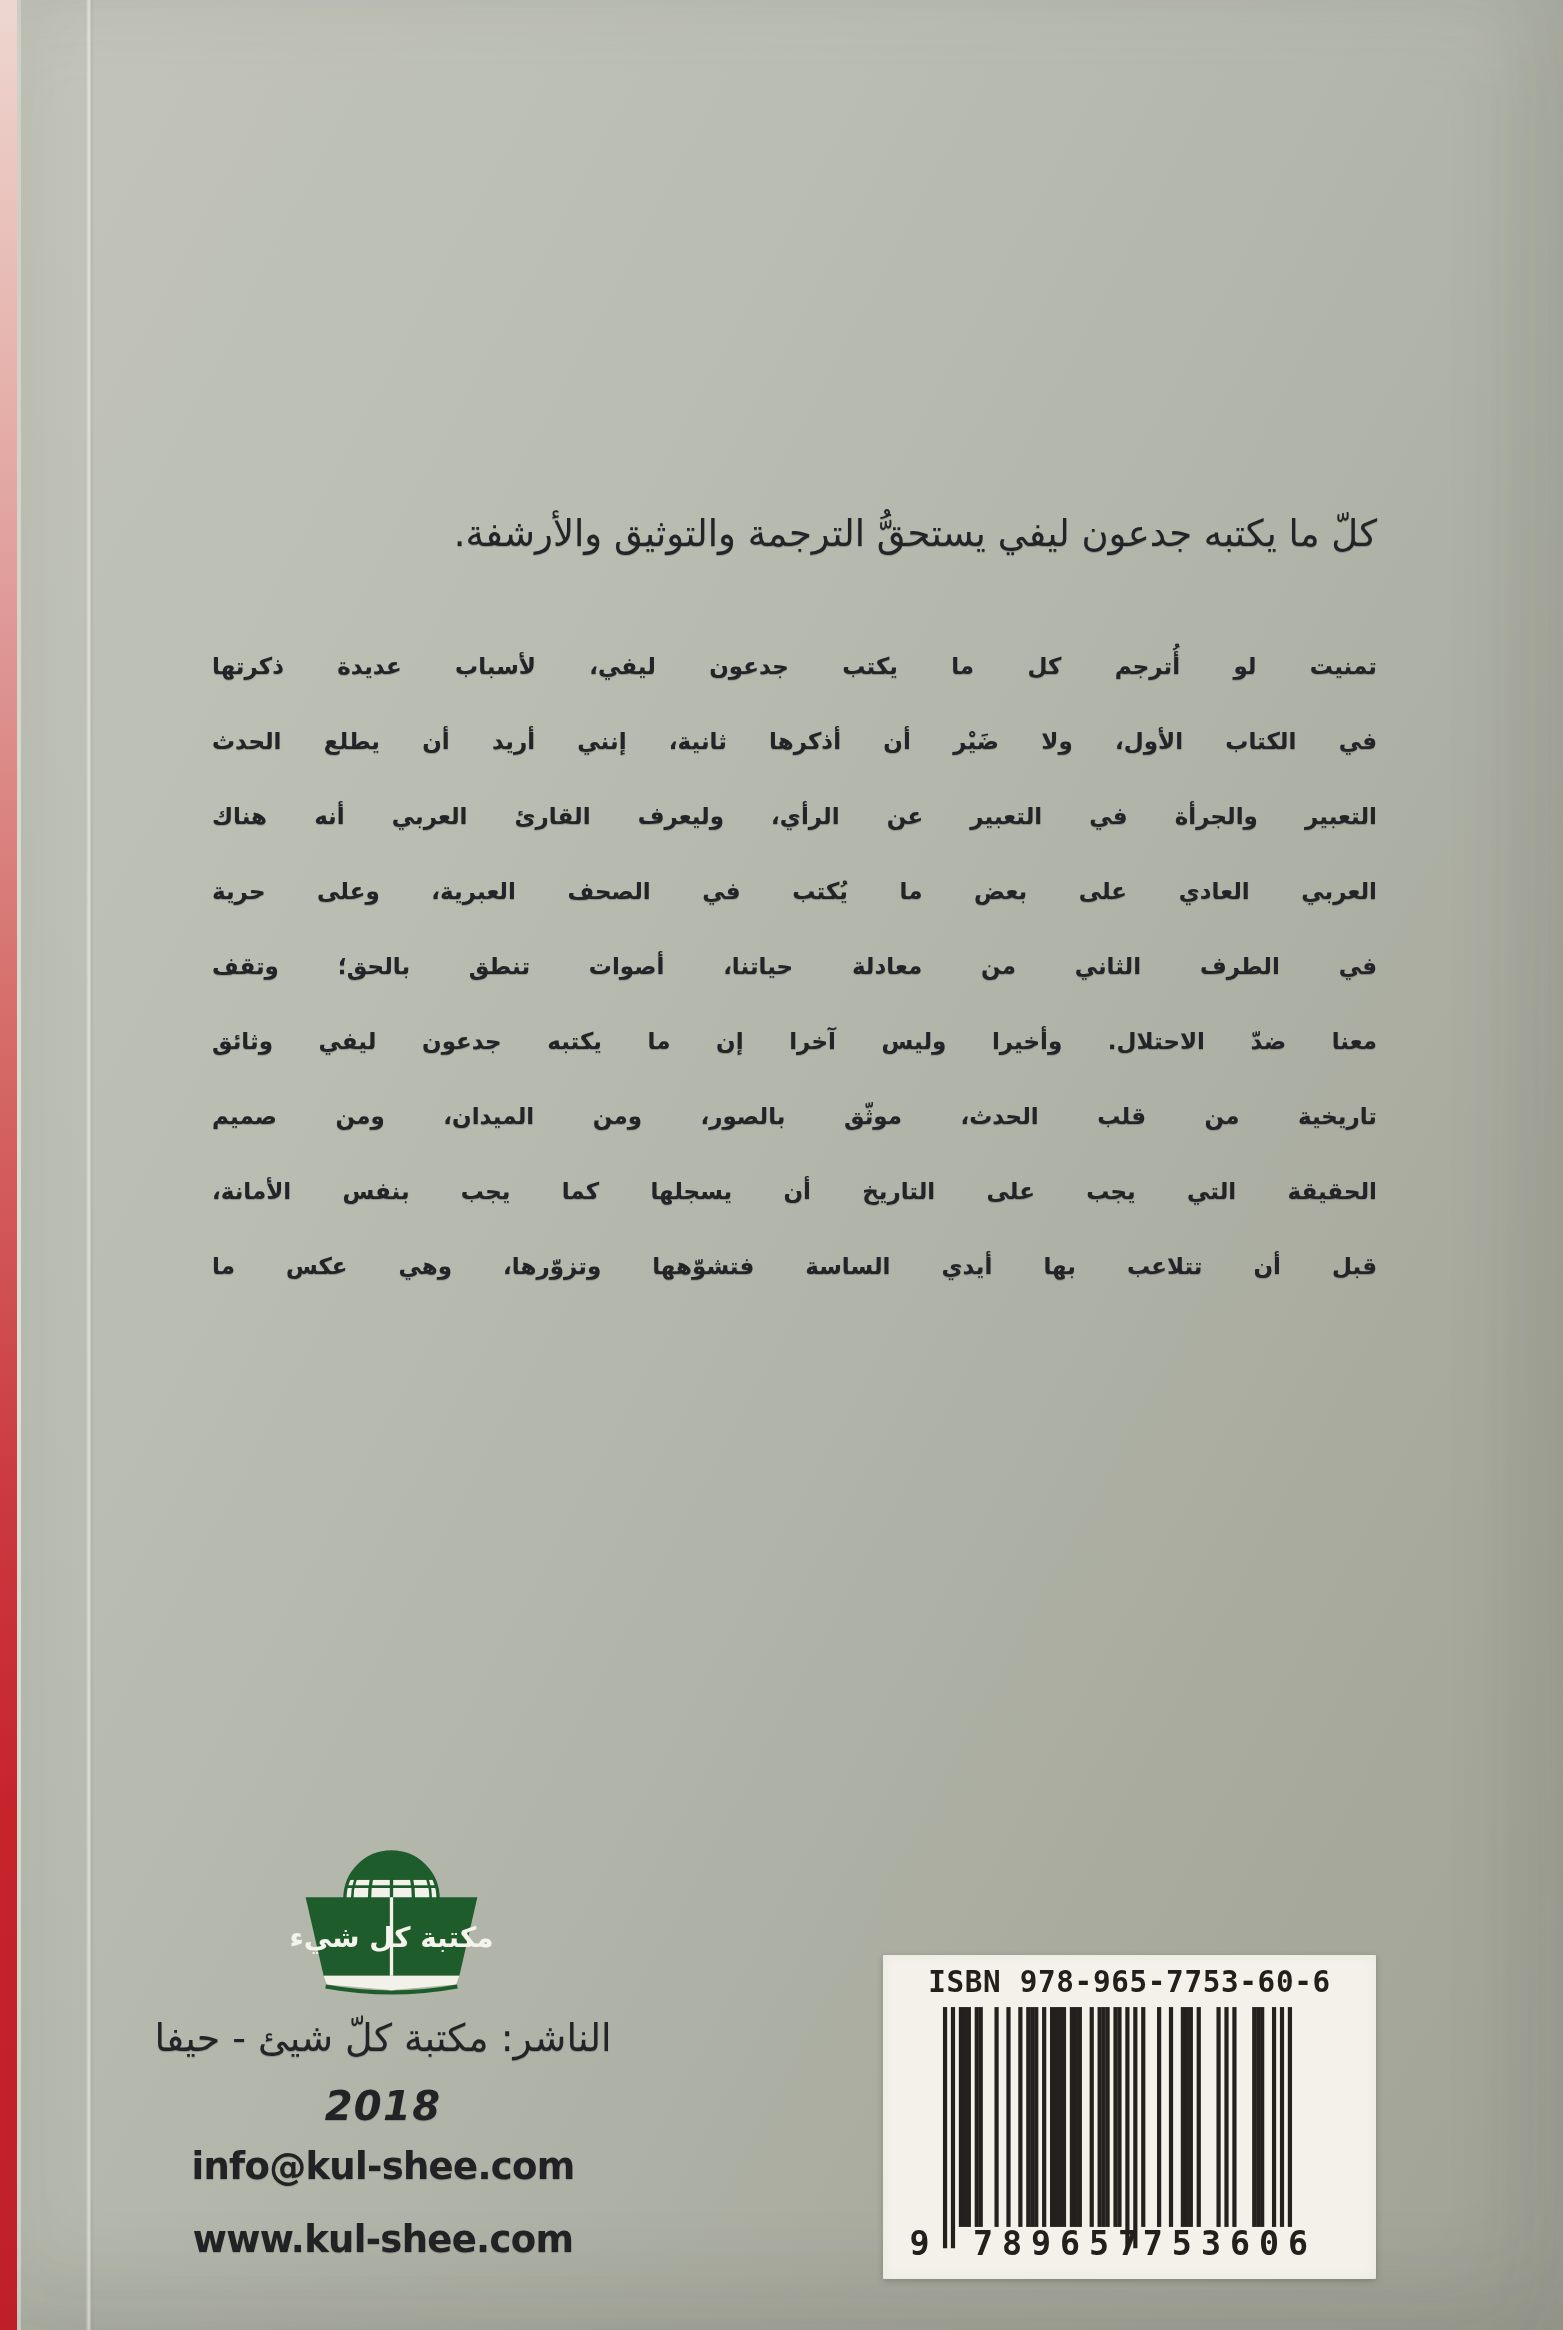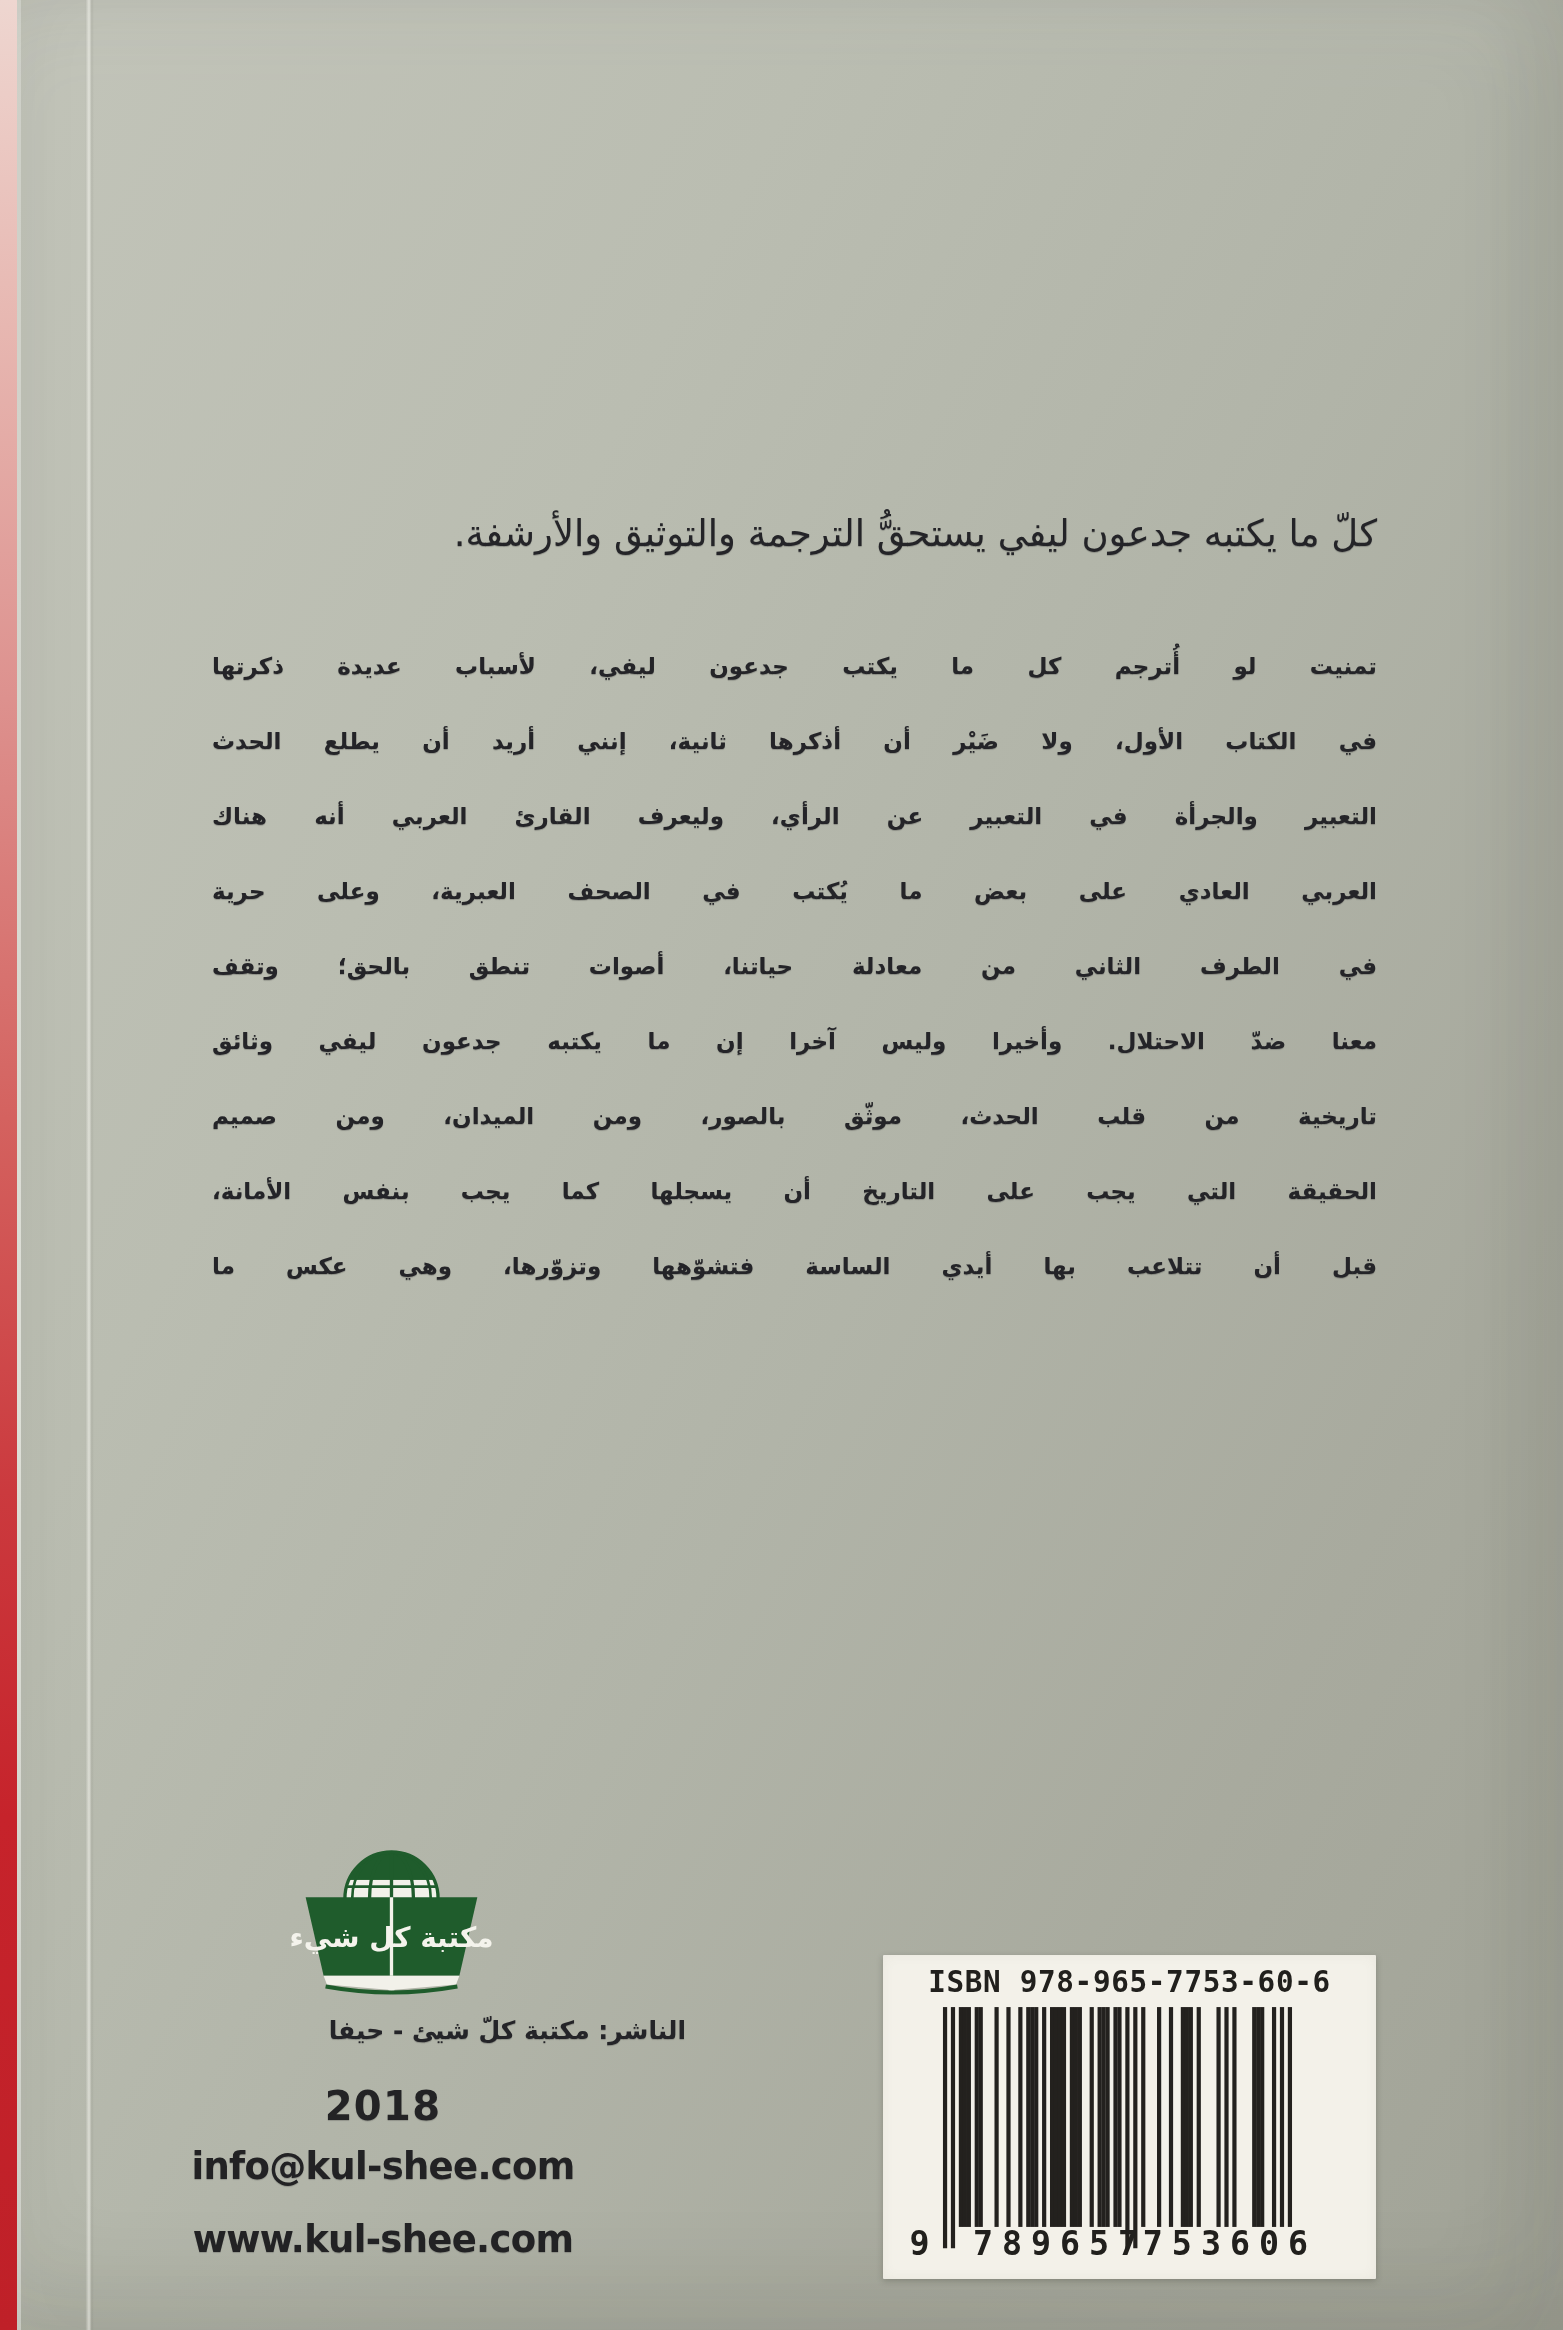--- a/index.html
+++ b/index.html
@@ -41,28 +41,28 @@
   }
   .quote-line{
     font-size:23px;line-height:75px;font-weight:bold;margin-left:40px;
   }
   .line-just{text-align:justify;text-align-last:justify;}
   .line-last{text-align:right;}
   
   .logo{position:absolute;left:291px;top:1844px;width:201px;height:156px;}
   .pub-line{
     position:absolute;left:80px;top:2016px;width:606px;
-    direction:rtl;
-    font-size:25px;font-weight:bold;color:var(--ink,#242428);
+    direction:rtl;text-align:center;
+    font-size:38px;font-weight:normal;color:var(--ink,#242428);
     text-shadow:0 0.7px 0.7px rgba(55,55,55,.28);
   }
   .pub-year{
     position:absolute;left:80px;top:2083px;width:606px;
     text-align:center;font-size:40px;font-weight:600;color:#232325;
-    letter-spacing:1.3px;text-shadow:0 0.7px 0.7px rgba(55,55,55,.25);
+    letter-spacing:1.3px;text-shadow:0 0.7px 0.7px rgba(55,55,55,.25);font-style:italic;
   }
   .pub-email,.pub-web{
     position:absolute;left:80px;width:606px;text-align:center;
     font-size:37px;font-weight:bold;color:#222224;
     letter-spacing:-0.7px;text-shadow:0 0.7px 0.7px rgba(55,55,55,.25);
   }
   .pub-email{top:2145px;}
   .pub-web{top:2218px;}
   
   .barcode-label{

